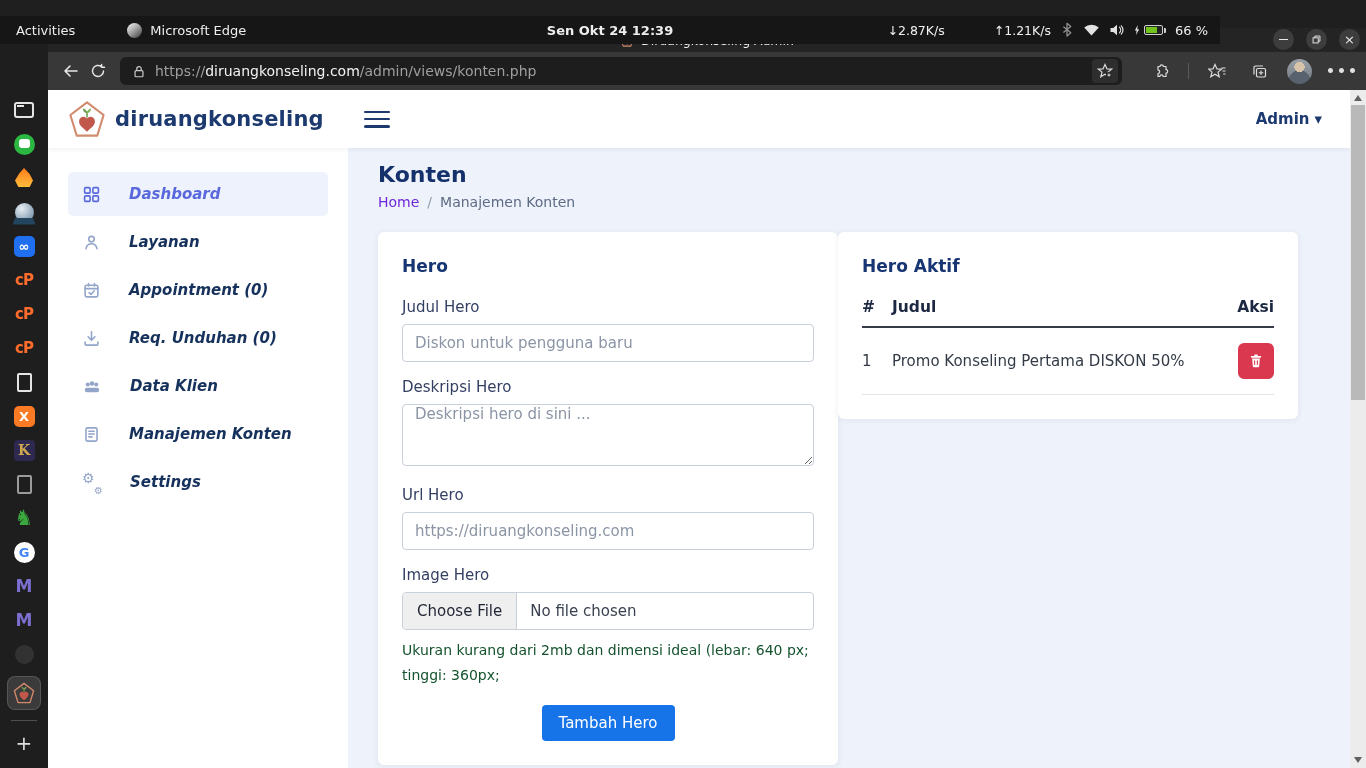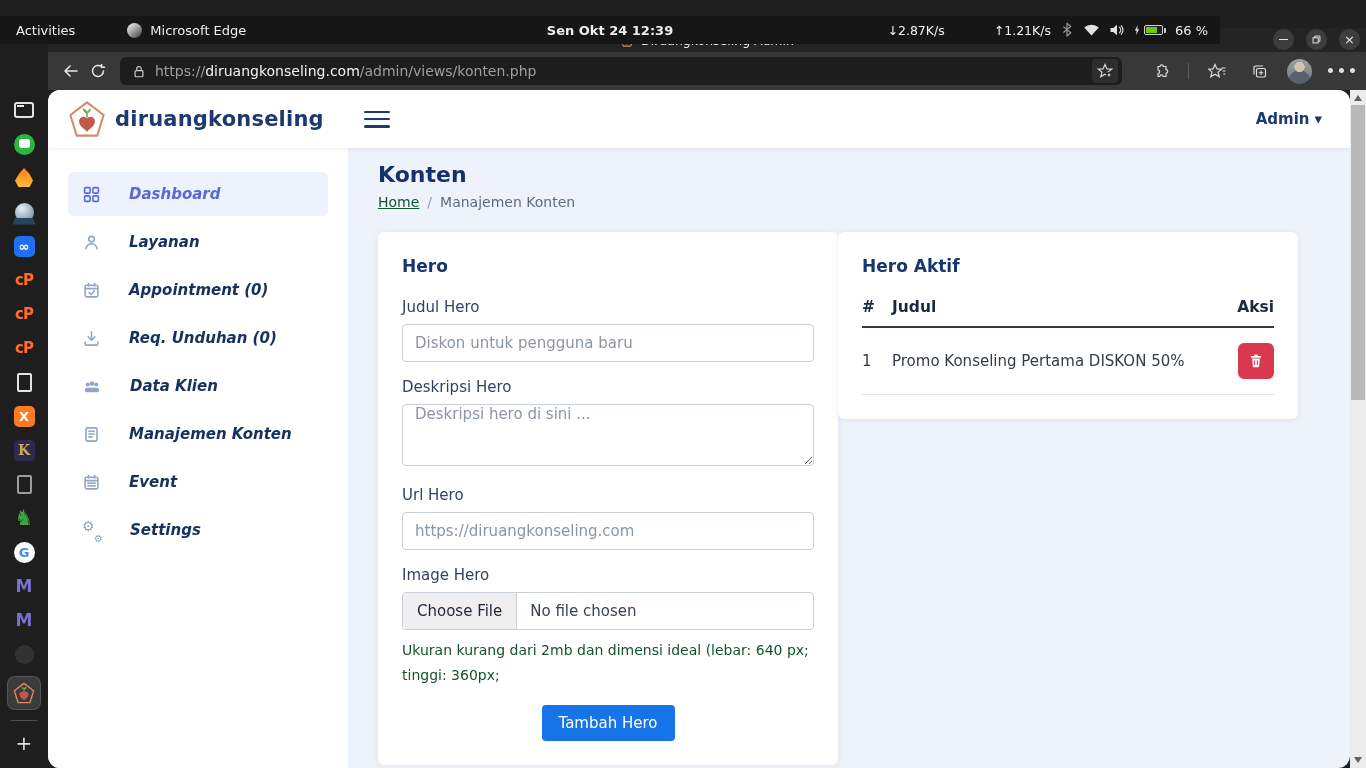--- a/index.html
+++ b/index.html
@@ -79,21 +79,21 @@
              display:flex; align-items:center; justify-content:center; }
   .tool-right { display:flex; align-items:center; gap:14px; margin-left:16px; }
   .tool-divider { width:1px; height:16px; background:#5a5a5a; }
   .avatar { width:25px; height:25px; border-radius:50%;
             background:radial-gradient(circle at 50% 32%,#d8c3ab 0 24%,transparent 25%),
                        radial-gradient(circle at 50% 88%,#58626e 0 42%,transparent 43%),
                        linear-gradient(#9aa1a8,#70777e); }
   .dots { color:#e0e0e0; font-size:14px; letter-spacing:2px; font-weight:700; }
 
   
-  #page { position:absolute; top:90px; left:48px; width:1302px; height:678px; background:#eef2fa; overflow:hidden;border-radius:12px; }
+  #page { position:absolute; top:90px; left:48px; width:1302px; height:678px; background:#eef2fa; overflow:hidden; }
   #appheader { position:absolute; top:0; left:0; width:1302px; height:58px; background:#ffffff;
                display:flex; align-items:center; box-shadow:0 1px 5px rgba(20,40,90,0.08); z-index:5; }
   .brand-wrap { display:flex; align-items:center; gap:9px; padding-left:20px; }
   .brand-text { font-size:21px; font-weight:700; color:#1d3a70; letter-spacing:0.2px; }
   .hamburger { margin-left:40px; width:26px; height:17px; display:flex; flex-direction:column; justify-content:space-between; cursor:pointer; }
   .hamburger div { height:2.6px; background:#1d3a70; border-radius:2px; }
   .admin-wrap { margin-left:auto; padding-right:28px; display:flex; align-items:center; gap:5px;
                 color:#1d3a70; font-weight:700; font-size:15px; cursor:pointer; }
 
   #sidebar { position:absolute; top:58px; left:0; width:300px; height:620px; background:#ffffff; padding-top:24px; }
@@ -103,21 +103,21 @@
   .side-item.active { background:#edf2fc; }
   .side-item.active .s-label { color:#5a68dd; }
   .s-ico { flex:none; }
   .gear-wrap { position:relative; width:18px; height:16px; color:#93a5c9; }
   .gear-big { position:absolute; left:-1px; top:-4px; font-size:14px; }
   .gear-small { position:absolute; right:-2px; bottom:-6px; font-size:10px; }
 
   #main { position:absolute; top:58px; left:300px; width:1002px; height:620px; padding:14px 28px 0 30px; }
   .page-title { font-size:22px; font-weight:600; color:#15316b; }
   .breadcrumb { display:flex; gap:8px; margin-top:7px; font-size:14px; }
-  .bc-home { color:#14532d; cursor:pointer;text-decoration:underline; }
+  .bc-home { color:#6d28d9; cursor:pointer; }
   .bc-sep { color:#95a0b2; }
   .bc-current { color:#5d6b85; }
 
   .cards-row { display:flex; margin-top:22px; align-items:flex-start; }
   .card { background:#ffffff; border-radius:6px; box-shadow:0 1px 6px rgba(25,45,90,0.08); padding:24px; }
   .card-hero { width:460px; }
   .card-aktif { width:460px; }
   .card-title { font-size:17px; font-weight:700; color:#173572; }
 
   .form-label { display:block; font-size:15px; color:#333f63; margin:16px 0 8px; }
@@ -400,30 +400,20 @@
       <span class="s-label">Data Klien</span>
     </div>
     <div class="side-item">
       <svg class="s-ico" width="17" height="17" viewBox="0 0 16 16">
         <g fill="none" stroke="#93a5c9" stroke-width="1.5" stroke-linecap="round">
             <rect x="2.8" y="1.8" width="10.4" height="12.4" rx="1.5"></rect>
             <path d="M5.5 5 h5 M5.5 7.6 h5 M5.5 10.2 h3"></path>
           </g>
       </svg>
       <span class="s-label">Manajemen Konten</span>
-    </div>
-    <div class="side-item">
-      <svg class="s-ico" width="17" height="17" viewBox="0 0 16 16">
-        <g fill="none" stroke="#93a5c9" stroke-width="1.5" stroke-linecap="round">
-            <rect x="2" y="3" width="12" height="11" rx="1.5"></rect>
-            <path d="M2 6.2 h12 M5.2 1.4 v2.4 M10.8 1.4 v2.4"></path>
-            <path d="M4.6 8.6 h1.4 M7.3 8.6 h1.4 M10 8.6 h1.4 M4.6 11.2 h1.4 M7.3 11.2 h1.4 M10 11.2 h1.4"></path>
-          </g>
-      </svg>
-      <span class="s-label">Event</span>
     </div>
     <div class="side-item">
       <span class="gear-wrap s-ico">
           <span class="gear-big">⚙</span>
           <span class="gear-small">⚙</span>
         </span>
       <span class="s-label">Settings</span>
     </div>
   </div>
 

